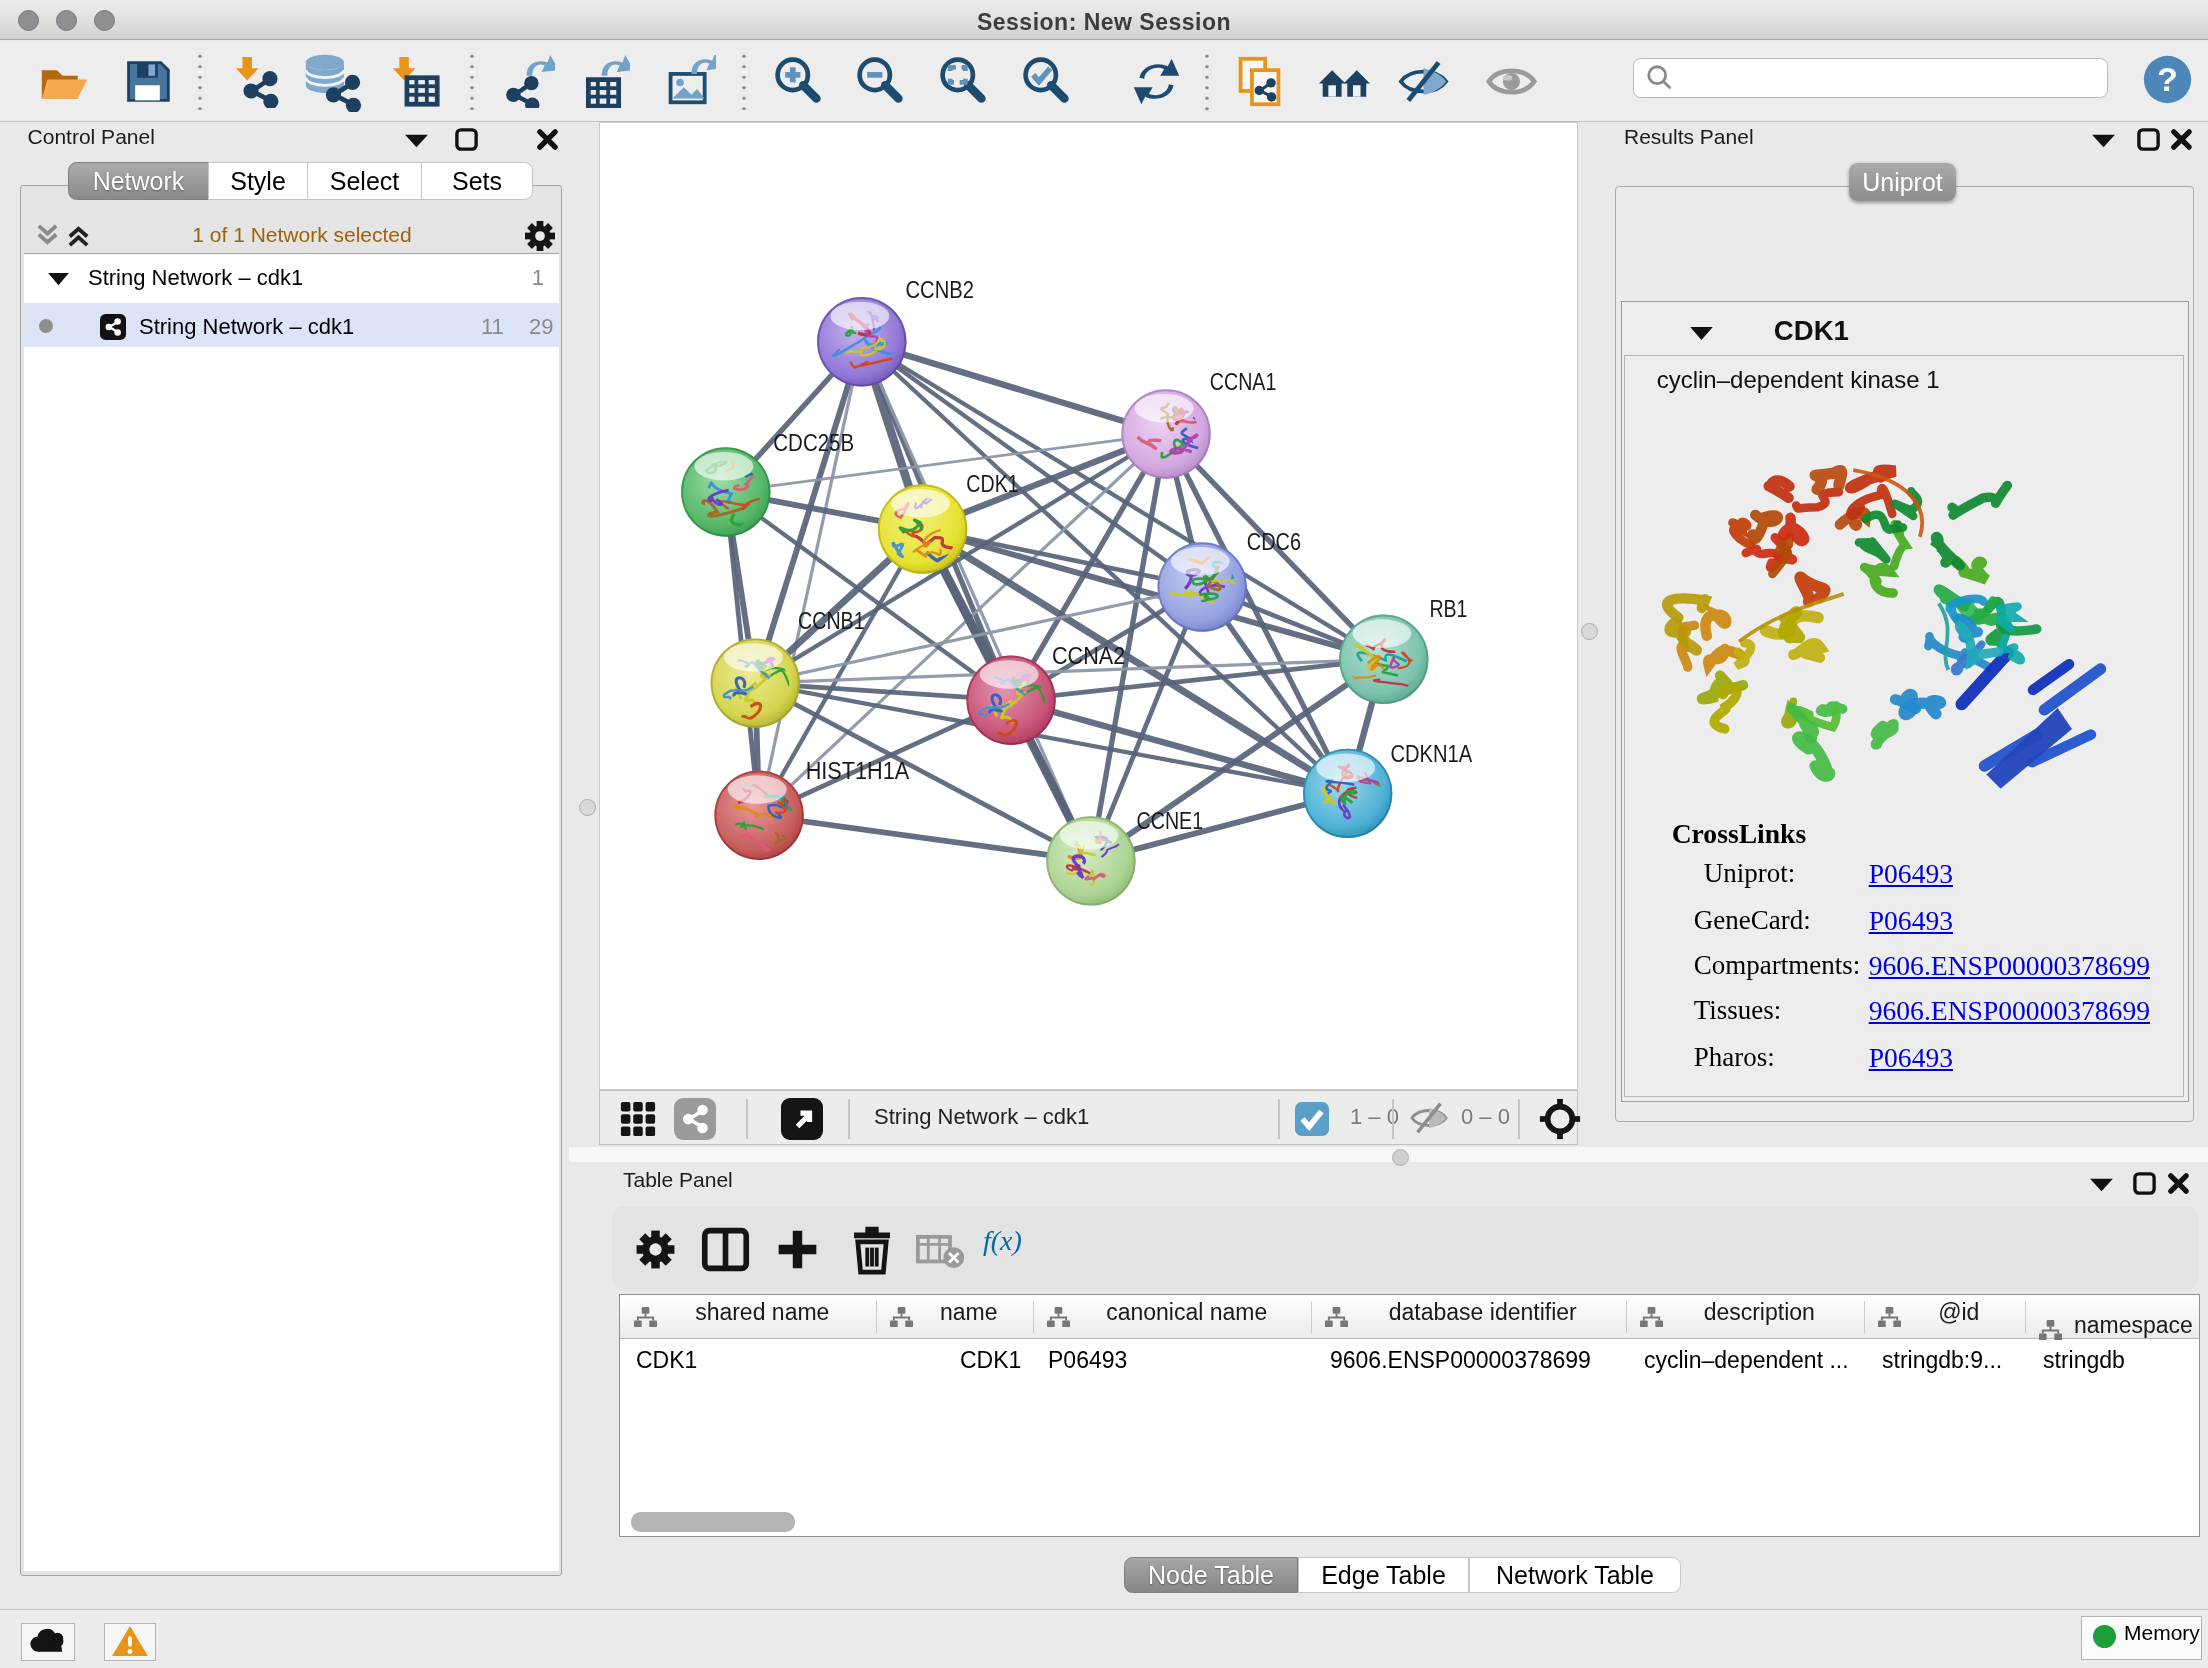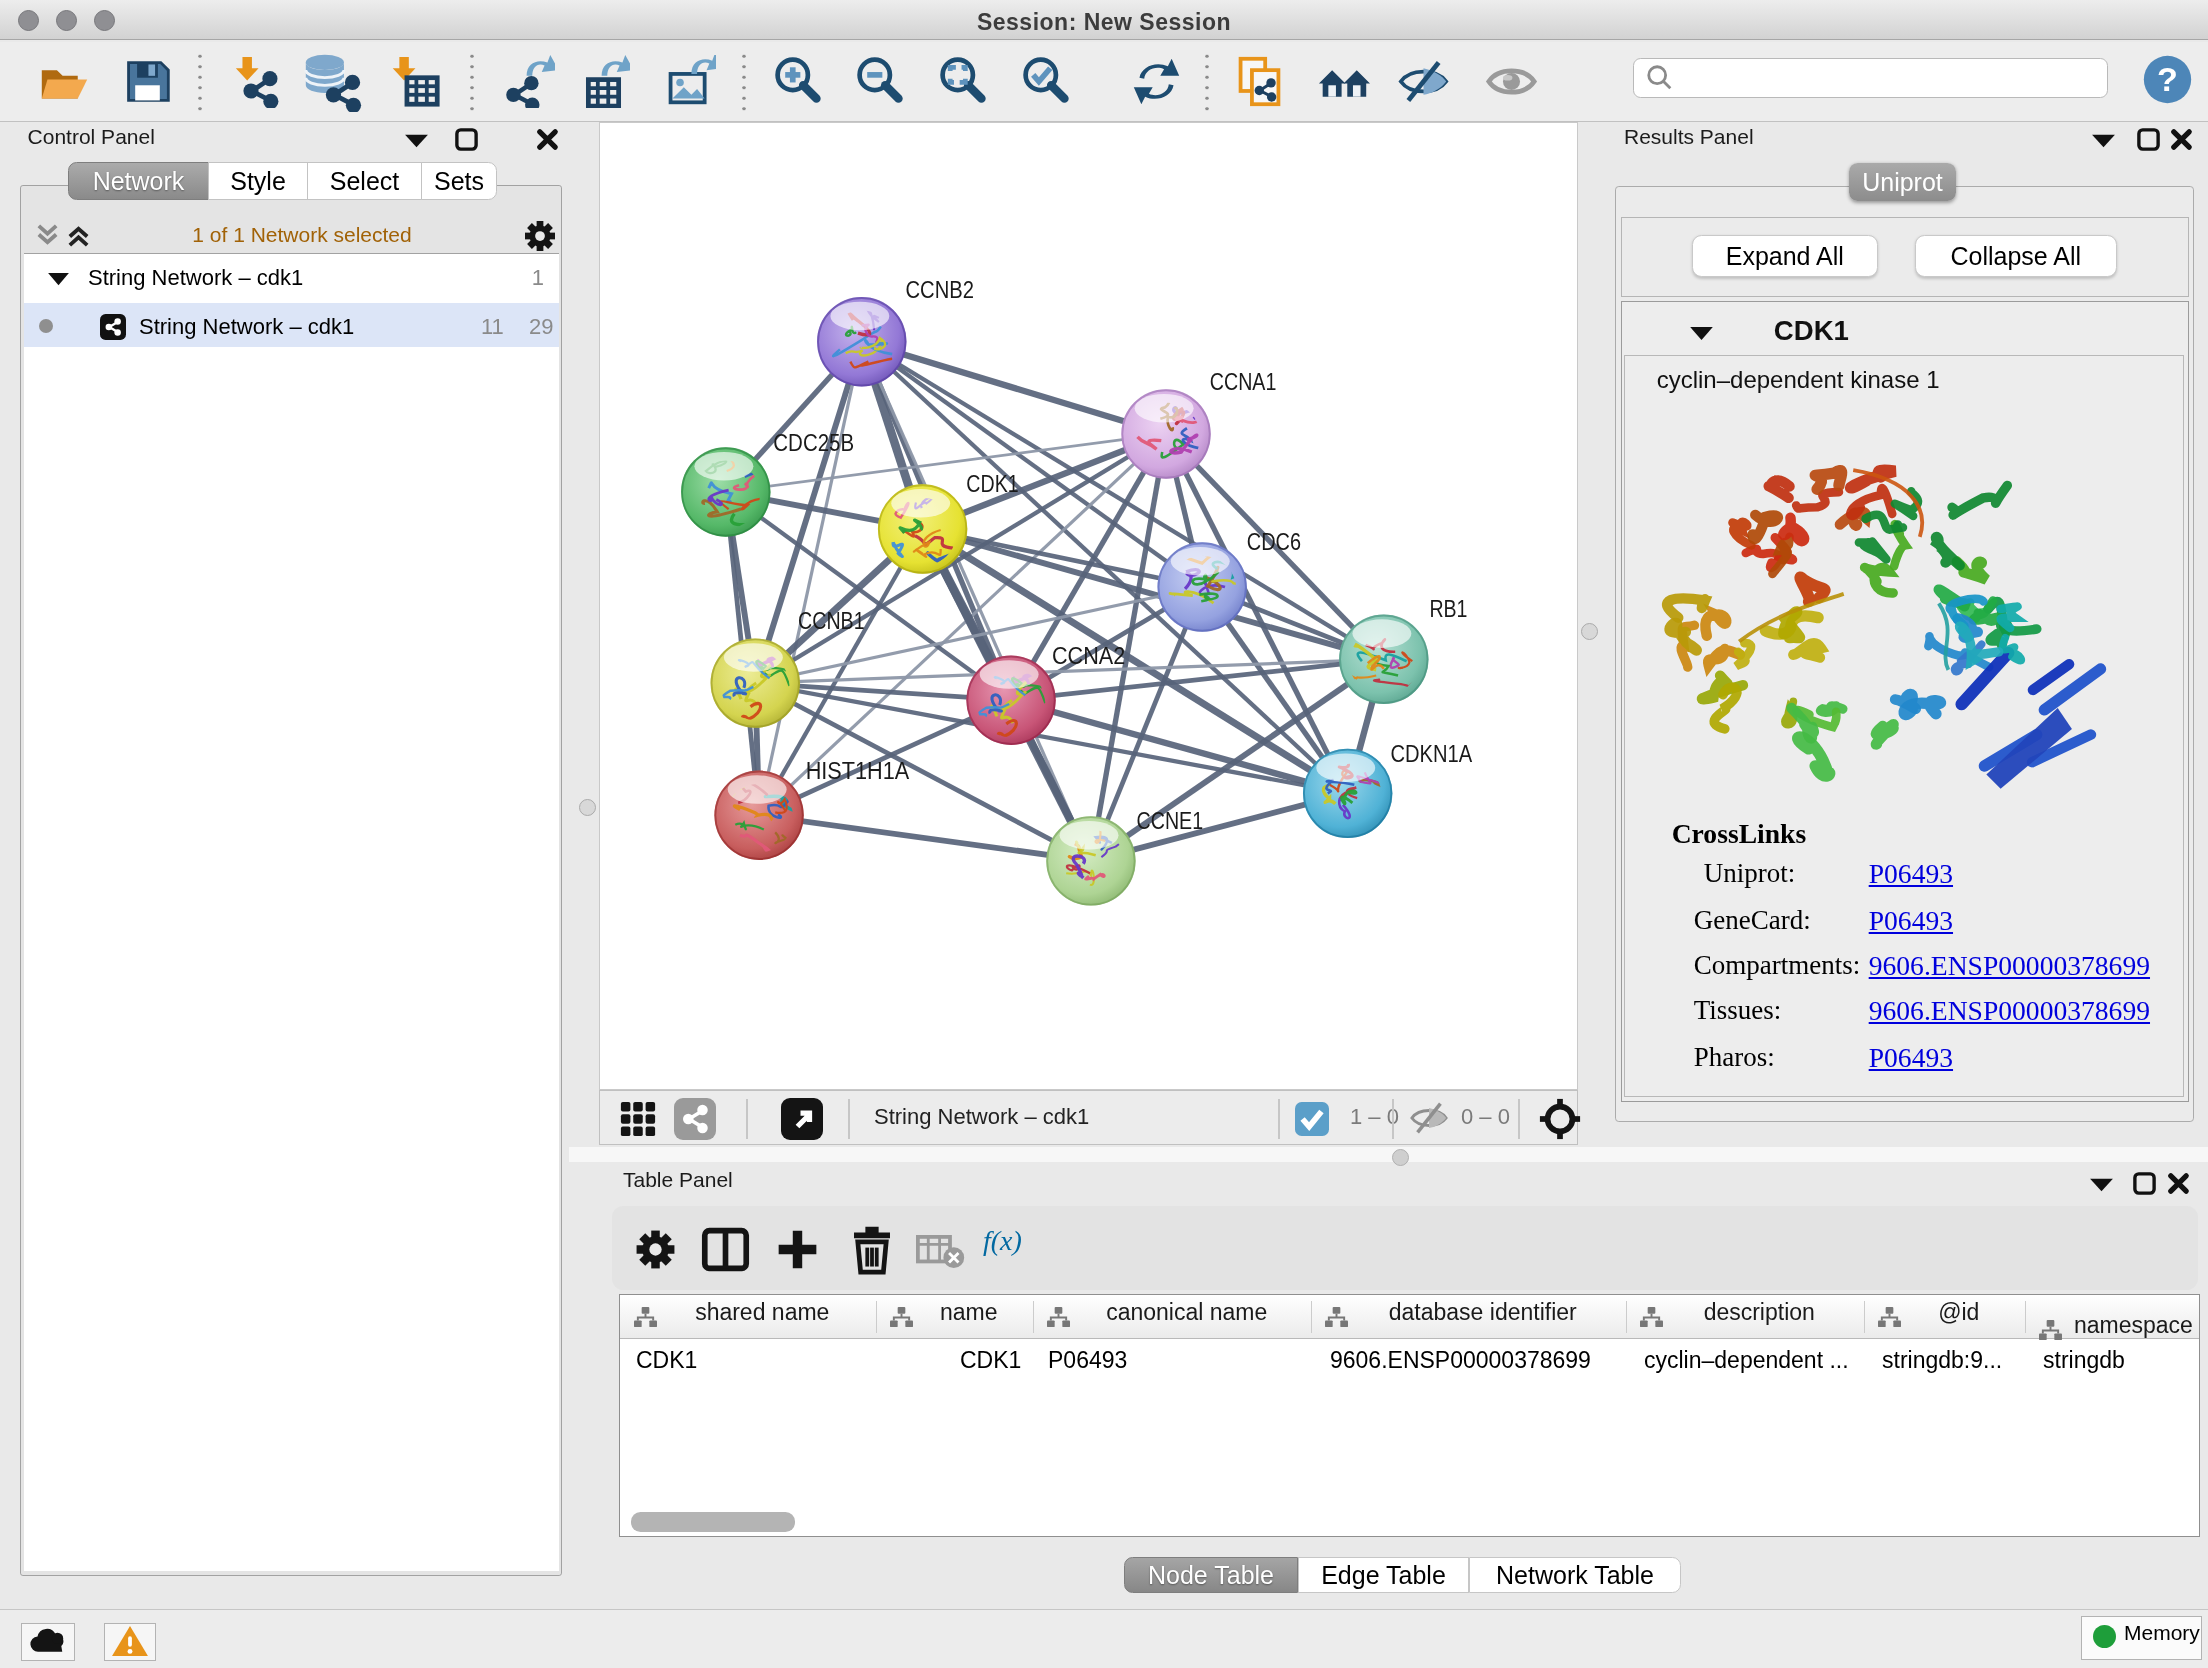--- a/index.html
+++ b/index.html
@@ -213,21 +213,21 @@
 <svg class="icon" style="left:403px;top:131px;" width="27" height="19" viewBox="0 0 28 20">
     <path d="M2 4 h24 l-12 13 z" fill="#111"></path>
   </svg>
 <svg class="icon" style="left:454px;top:127px;" width="25" height="25" viewBox="0 0 26 26">
     <rect x="3" y="3" width="20" height="20" rx="4" fill="none" stroke="#111" stroke-width="3.5"></rect>
   </svg>
 <svg class="icon" style="left:535px;top:127px;" width="25" height="25" viewBox="0 0 26 26">
     <path d="M5 5 L21 21 M21 5 L5 21" stroke="#111" stroke-width="5.5" stroke-linecap="round"></path>
   </svg>
 <div class="abs" id="cp-box"></div>
-<div class="abs" id="cp-tabs" style="left:68px; top:162px;"><div class="tab sel" style="width:141px; border-radius:8.6px 0 0 8.6px;text-align:center;">Network</div><div class="tab" style="width:100px; margin-left:-1px;">Style</div><div class="tab" style="width:115px; margin-left:-1px;">Select</div><div class="tab" style="width:76px; margin-left:-1px; border-radius:0 8.6px 8.6px 0;">Sets</div></div>
+<div class="abs" id="cp-tabs" style="left:68px; top:162px;"><div class="tab sel" style="width:141px; border-radius:8.6px 0 0 8.6px;text-align:center;">Network</div><div class="tab" style="width:100px; margin-left:-1px;">Style</div><div class="tab" style="width:115px; margin-left:-1px;">Select</div><div class="tab" style="width:112px; margin-left:-1px; border-radius:0 8.6px 8.6px 0;">Sets</div></div>
 <svg class="icon" style="left:34px;top:222px;" width="27" height="27" viewBox="0 0 28 28">
     <g fill="none" stroke="#8a8a8a" stroke-width="4">
       <path d="M5 4 l9 8 9 -8"></path>
       <path d="M5 13 l9 8 9 -8"></path>
     </g>
   </svg>
 <svg class="icon" style="left:65px;top:222px;" width="27" height="27" viewBox="0 0 28 28">
     <g fill="none" stroke="#222" stroke-width="4">
       <path d="M5 24 l9 -8 9 8"></path>
       <path d="M5 15 l9 -8 9 8"></path>
@@ -637,24 +637,20 @@
 <svg class="icon" style="left:2090px;top:131px;" width="27" height="19" viewBox="0 0 28 20">
     <path d="M2 4 h24 l-12 13 z" fill="#111"></path>
   </svg>
 <svg class="icon" style="left:2136px;top:127px;" width="25" height="25" viewBox="0 0 26 26">
     <rect x="3" y="3" width="20" height="20" rx="4" fill="none" stroke="#111" stroke-width="3.5"></rect>
   </svg>
 <svg class="icon" style="left:2169px;top:127px;" width="25" height="25" viewBox="0 0 26 26">
     <path d="M5 5 L21 21 M21 5 L5 21" stroke="#111" stroke-width="5.5" stroke-linecap="round"></path>
   </svg>
 <div class="abs" id="rp-box">
-  <div id="rp-inner1">
-    <div class="btn" style="left:70px; top:17px; width:186px;">Expand All</div>
-    <div class="btn" style="left:293px; top:17px; width:202px;">Collapse All</div>
-  </div>
   <div id="rp-inner2">
     <svg style="position:absolute;left:67px;top:23px;" width="25" height="17" viewBox="0 0 26 18">
         <path d="M1 2 h24 l-12 14 z" fill="#111"></path>
       </svg>
     <div style="position:absolute; left:152px; top:13.3px; font-size:27.6px; font-weight:bold; color:#111;">CDK1</div>
     <div style="position:absolute; left:1.9px; top:53px; width:560px; height:742px; border:1px solid #b8b8b8; background:#ededed;">
       <svg width="562" height="742" viewBox="0 0 591 780" style="position:absolute;left:0;top:0;">
 <path d="M254 131 C 227 147, 230 135, 284 121 C 259 117, 268 124, 269 127" fill="none" stroke="#c03010" stroke-width="12" stroke-linecap="round" opacity="0.92"></path>
 <path d="M226 177 C 231 172, 255 155, 253 170 C 232 152, 241 185, 244 177" fill="none" stroke="#b84a10" stroke-width="11" stroke-linecap="round" opacity="0.92"></path>
 <path d="M180 157 C 183 163, 179 159, 202 159 C 227 152, 187 144, 225 143" fill="none" stroke="#c03010" stroke-width="9" stroke-linecap="round" opacity="0.92"></path>

